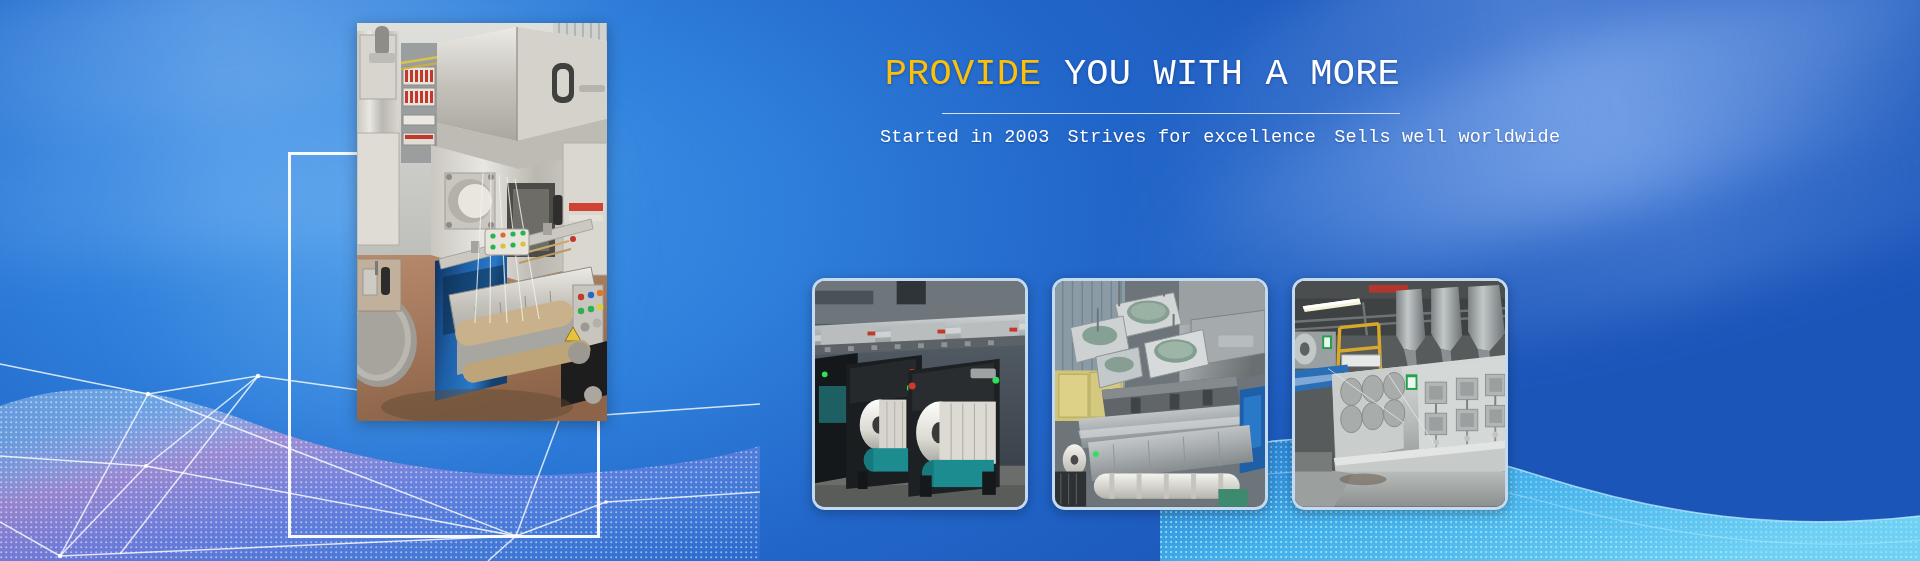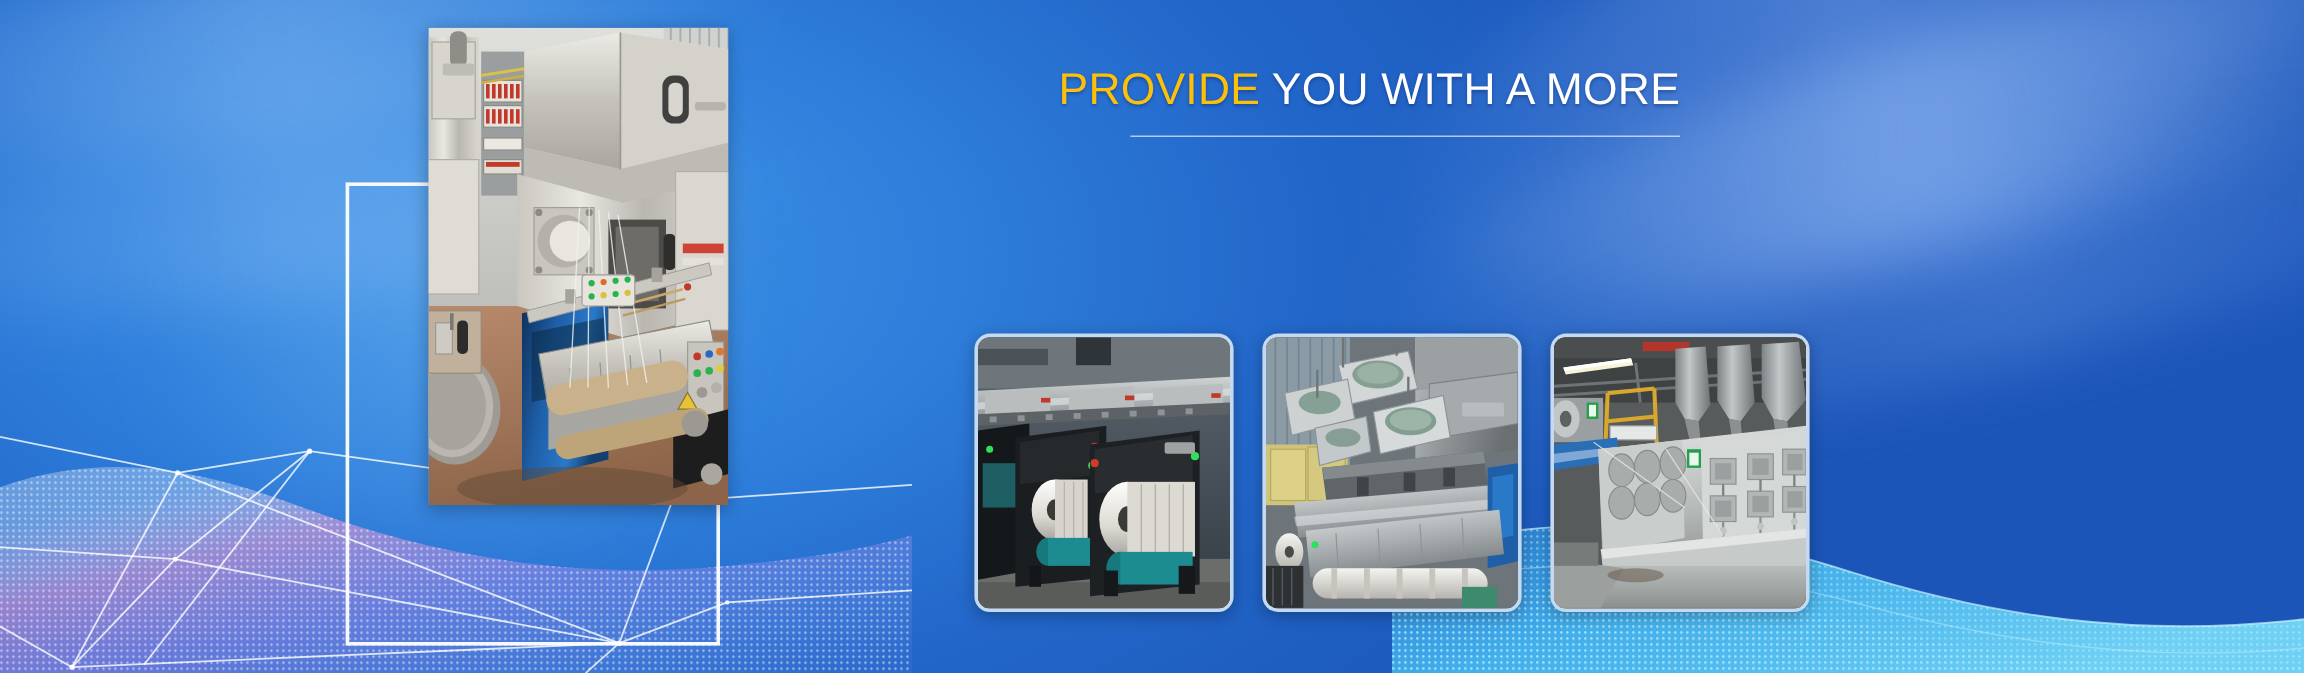--- a/index.html
+++ b/index.html
@@ -113,20 +113,21 @@
     box-shadow:0 3px 12px rgba(0,0,0,.28);
   }
   .thumb .scene { position:absolute; inset:0; }
 
   
   .text-block {
     position:absolute;
     left:880px; top:52px;
     width:520px;
     text-align:right;
+    font-family:Liberation Mono, monospace;
   }
   .headline {
     font-size:37px;
     line-height:1.0;
     font-weight:400;
     color:#ffffff;
     letter-spacing:.2px;
     text-shadow:0 1px 3px rgba(0,20,70,.35);
     white-space:nowrap;
   }
@@ -767,15 +768,18 @@
     </div>
   </div>
 
   <div class="text-block">
     <div class="headline">
       <span class="hl-line">
         <span class="hl-gold">PROVIDE</span><span> YOU WITH A MORE</span>
       </span>
     </div>
     <div class="rule"></div>
+    <div class="subline">
+      <span>Started in 2003</span><span class="sub-sep"></span><span>Strives for excellence</span><span class="sub-sep"></span><span>Sells well worldwide</span>
+    </div>
   </div>
 
 </div>
 
 </body></html>

